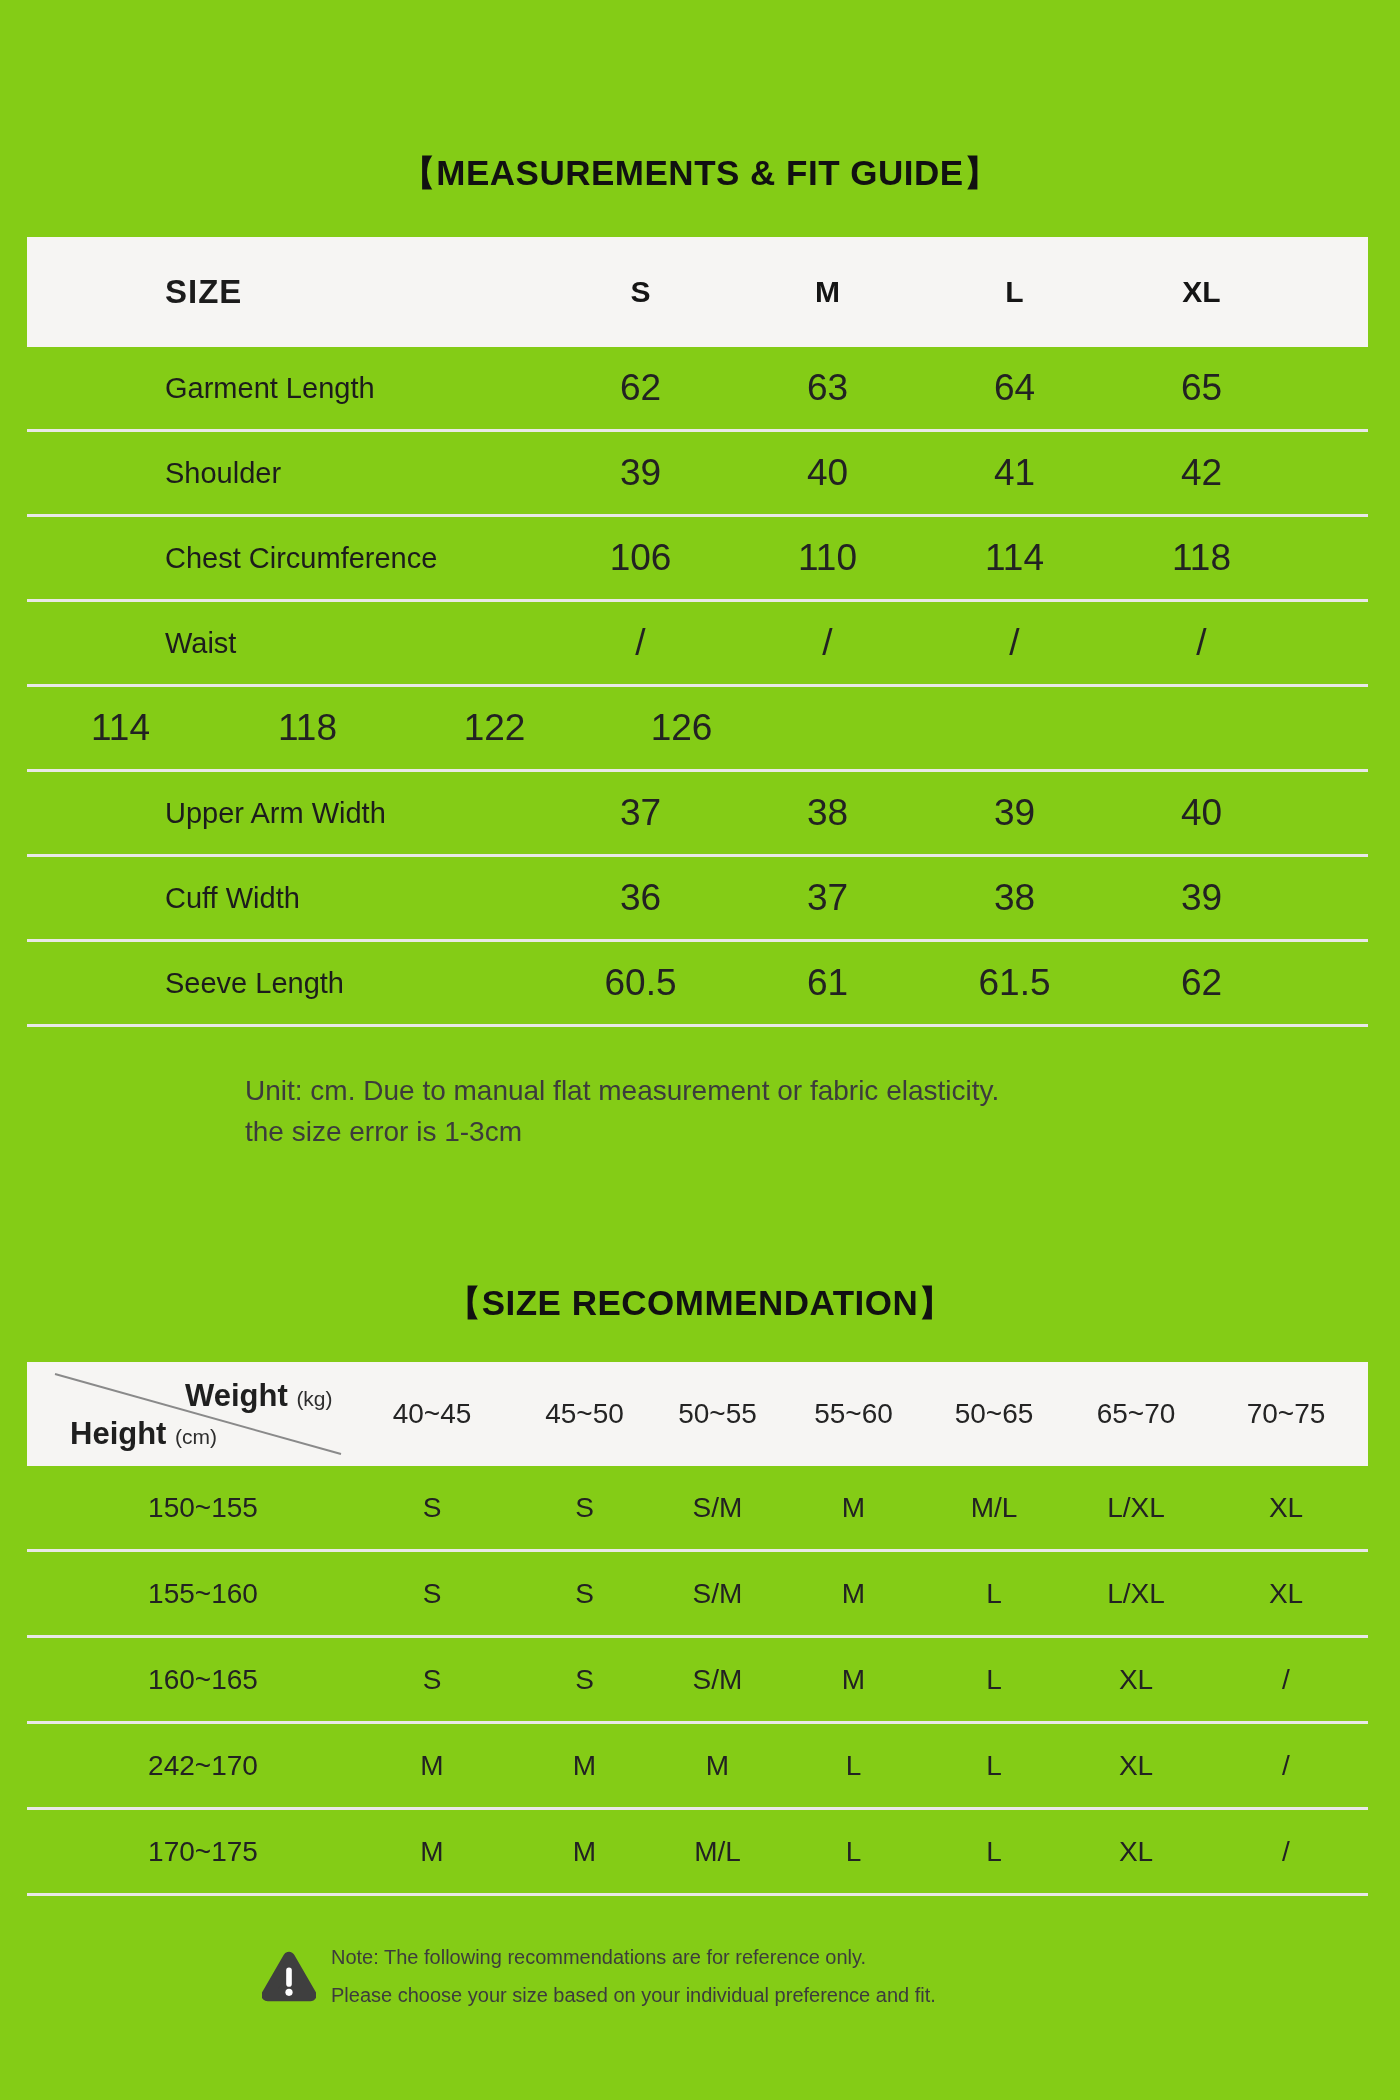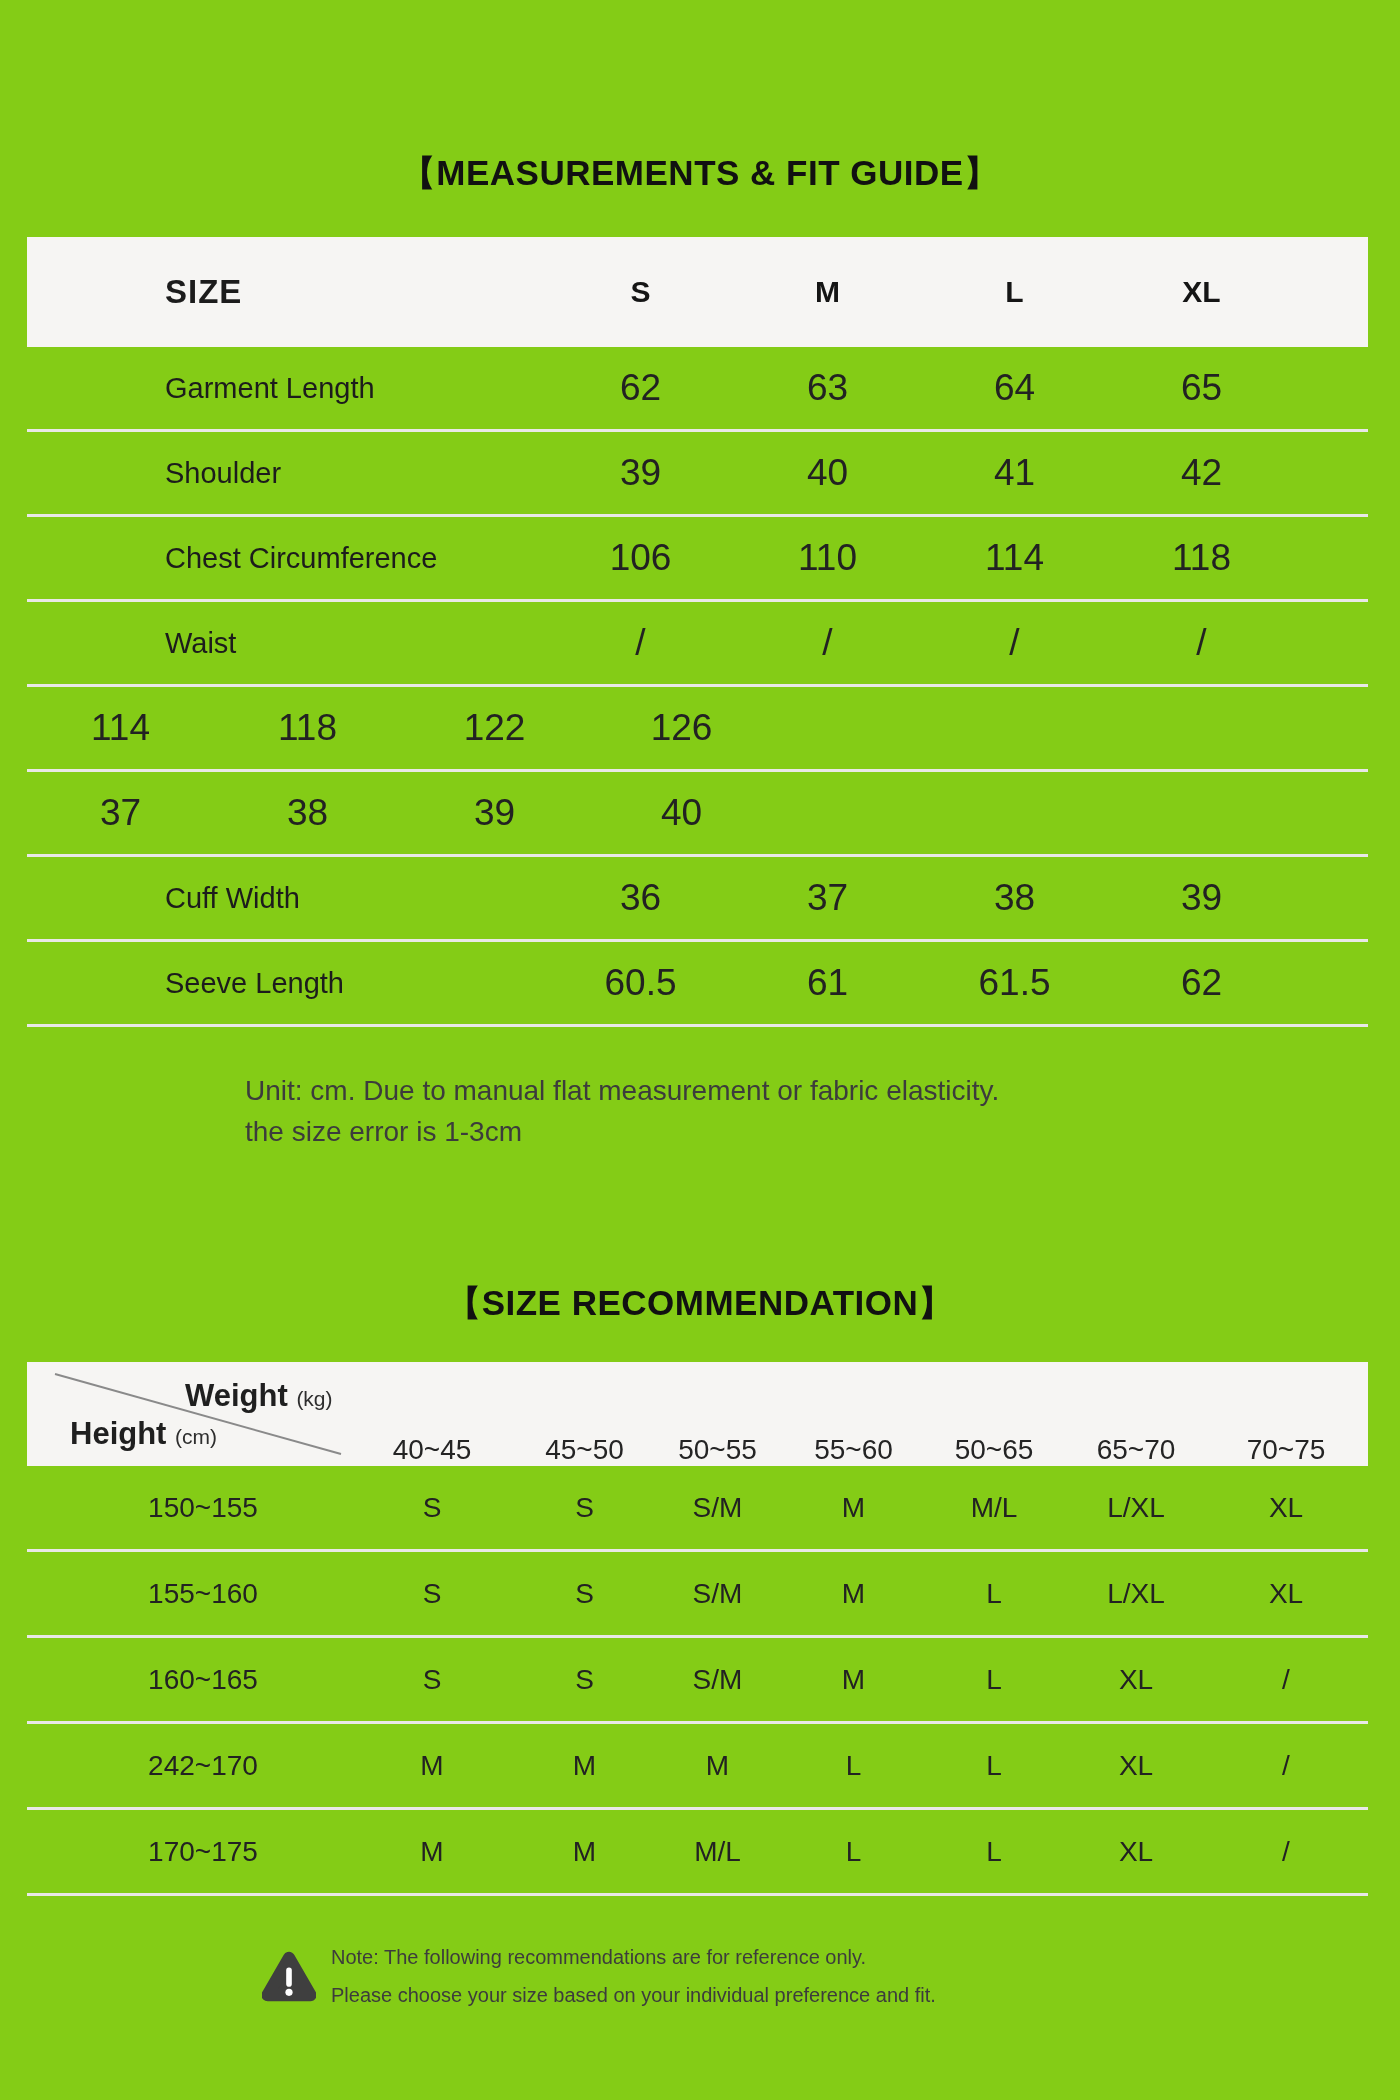--- a/index.html
+++ b/index.html
@@ -30,21 +30,21 @@
   .t1-head .c-label{font-size:33px;font-weight:700;letter-spacing:1px;}
   .c-val{width:187px;text-align:center;font-size:37px;font-weight:400;color:#222;}
   .t1-head .c-val{font-size:30px;font-weight:700;color:#151515;}
 
   
   .unit-note{position:absolute;left:245px;top:1070px;font-size:28px;line-height:41px;color:var(--text-secondary);}
 
   
   .table2{position:absolute;left:27px;top:1362px;width:1341px;}
   .t2-row{display:flex;align-items:center;height:83px;border-bottom:3px solid var(--divider);font-size:28px;color:#222;}
-  .t2-head{height:104px;background:var(--header-bg);border-bottom:none;font-weight:500;color:#242424;align-items:flex-end;}
+  .t2-head{height:104px;background:var(--header-bg);border-bottom:none;font-weight:500;color:#242424;}
   .c2{text-align:center;}
   .c2-2{width:174px;}.c2-3{width:131px;}.c2-4{width:135px;}.c2-5{width:137px;}
   .c2-6{width:144px;}.c2-7{width:140px;}.c2-8{width:160px;}
   .c2-hcol{width:318px;padding-left:34px;box-sizing:border-box;text-align:center;}
   .corner{width:318px;height:104px;position:relative;flex:none;}
   .corner svg.diag{position:absolute;left:0;top:0;}
   .axis-label{position:absolute;font-size:31px;font-weight:600;color:#1f1f1f;white-space:nowrap;}
   .axis-label .unit{font-size:21px;font-weight:400;color:#2e2e2e;}
   .weight-label{top:16px;left:158px;}
   .height-label{bottom:14px;left:43px;}
@@ -98,20 +98,21 @@
       <div class="c-val">/</div>
       <div class="c-val">/</div>
     </div>
     <div class="t1-row">
       <div class="c-val">114</div>
       <div class="c-val">118</div>
       <div class="c-val">122</div>
       <div class="c-val">126</div>
     </div>
     <div class="t1-row">
+      <div class="c-label">Upper Arm Width</div>
       <div class="c-val">37</div>
       <div class="c-val">38</div>
       <div class="c-val">39</div>
       <div class="c-val">40</div>
     </div>
     <div class="t1-row">
       <div class="c-label">Cuff Width</div>
       <div class="c-val">36</div>
       <div class="c-val">37</div>
       <div class="c-val">38</div>

